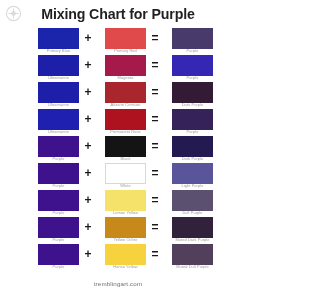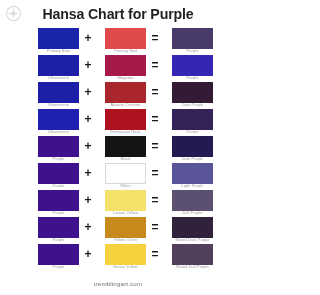--- a/index.html
+++ b/index.html
@@ -127,21 +127,21 @@
 
   <div class="logo">
     <svg viewBox="0 0 24 24" width="17" height="17">
       <circle cx="12" cy="12" r="10" fill="none" stroke="#8a8a8a" stroke-width="1.6"></circle>
       <path d="M5 12 H19" stroke="#8a8a8a" stroke-width="1.4"></path>
       <path d="M12 5 V19" stroke="#8a8a8a" stroke-width="1.4"></path>
       <circle cx="12" cy="12" r="3.3" fill="#8a8a8a"></circle>
     </svg>
   </div>
 
-  <div class="title">Hansa Chart for Purple</div>
+  <div class="title">Mixing Chart for Purple</div>
 
   <div class="chart" id="chart">
       <div class="row">
         <div class="cell c1">
           <div class="swatch" style="background: rgb(27, 37, 171);"></div>
           <div class="lbl">Primary Blue</div>
         </div>
         <div class="cell c2">
           <div class="swatch" style="background: rgb(224, 74, 74);"></div>
           <div class="lbl">Primary Red</div>

